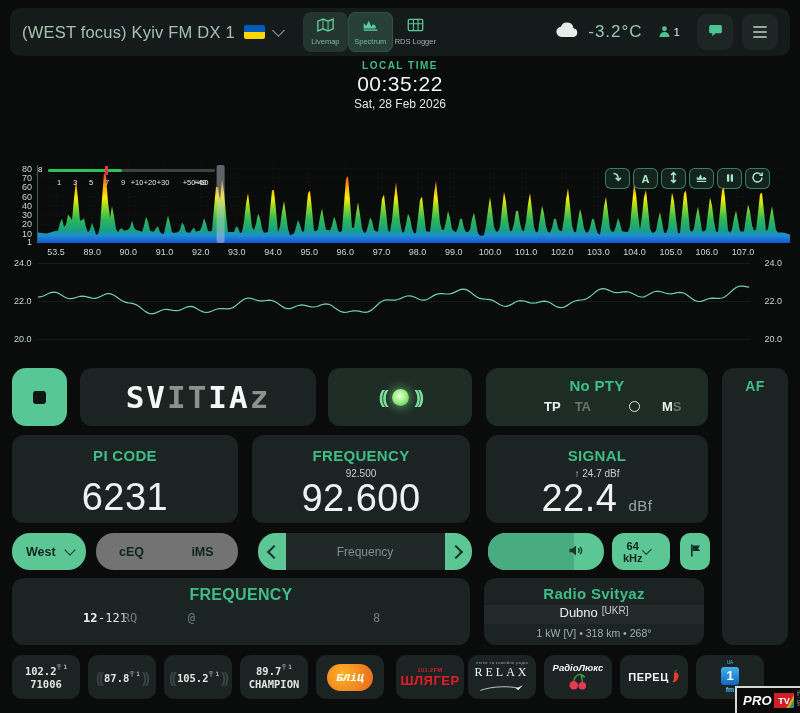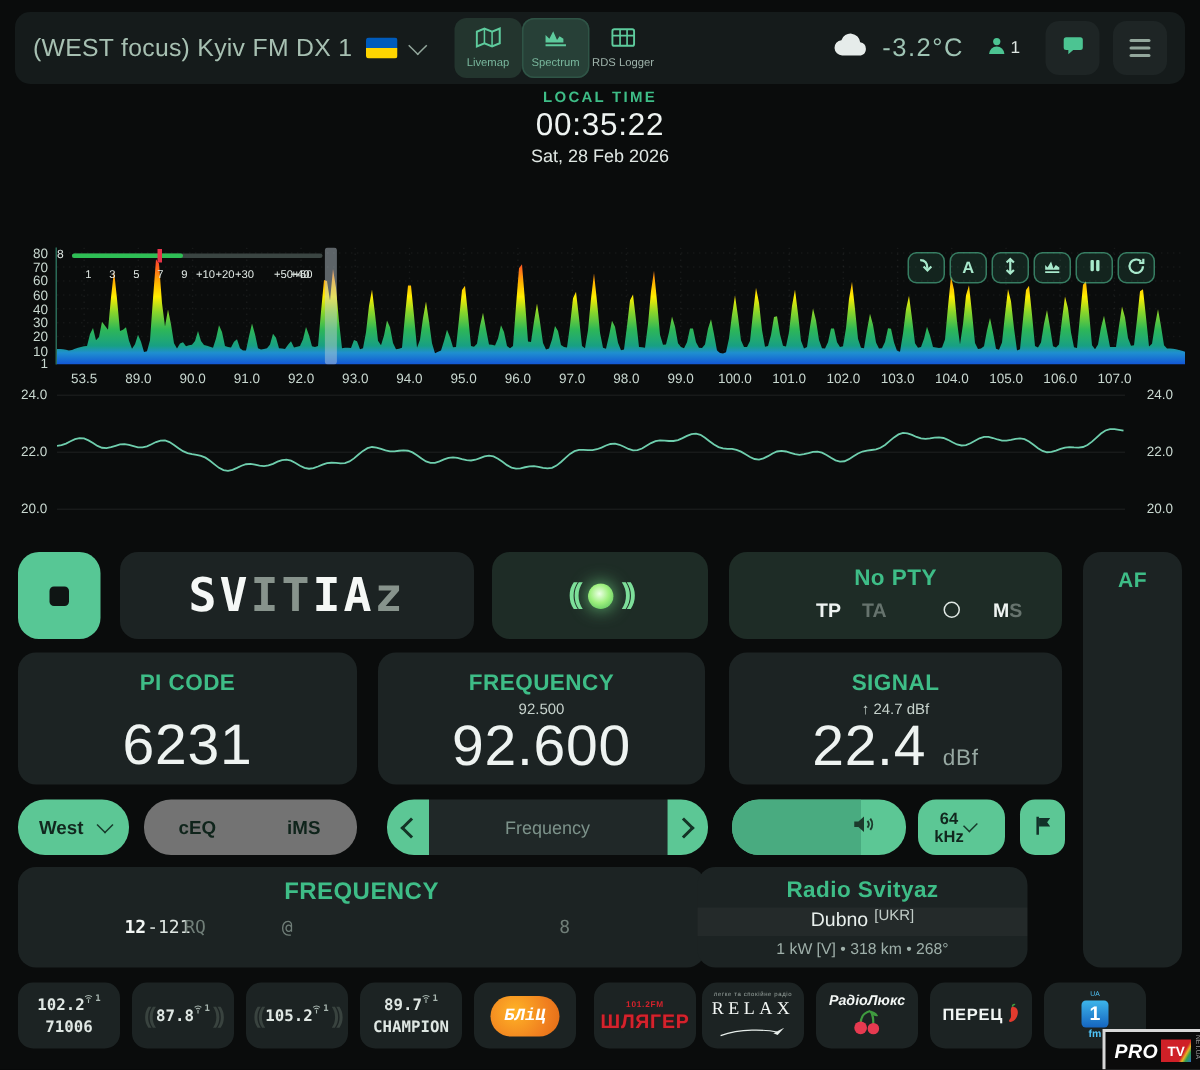--- a/index.html
+++ b/index.html
@@ -120,21 +120,21 @@
 
   
   .rt-panel{left:12px;top:578px;width:458px;height:67px;padding-top:8px;}
   .rt-panel .p-label{font-size:16px;}
   .rt-line{position:relative;height:16px;margin-top:7px;font-family:"DejaVu Sans Mono",monospace;font-size:12px;}
   .rt-seg{position:absolute;top:0;white-space:pre;}
   .rt-b{color:#f2f6f4;font-weight:bold;}
   .rt-n{color:#dfe7e3;}
   .rt-d{color:#707e78;}
 
-  .station-panel{left:465px;top:578px;width:220px;height:67px;padding-top:7px;}
+  .station-panel{left:484px;top:578px;width:220px;height:67px;padding-top:7px;}
   .city-row{margin-top:3px;height:19px;background:rgba(255,255,255,.035);display:flex;
             align-items:flex-start;justify-content:center;gap:4px;font-size:13px;color:#e8efec;}
   .city-cc{font-size:10px;color:#c2cdc8;}
   .st-details{margin-top:3px;text-align:center;font-size:10.5px;color:#9fb0aa;}
 
   
   .preset{position:absolute;top:655px;width:68px;height:44px;background:#1c2323;border-radius:10px;
           display:flex;flex-direction:column;align-items:center;justify-content:center;overflow:hidden;}
   .p-mono{font-family:"DejaVu Sans Mono",monospace;font-size:10.5px;font-weight:bold;color:#dfe7e3;line-height:1.35;}
   .p-sup{font-size:6px;vertical-align:super;color:#aab8b2;display:inline-flex;align-items:center;gap:1px;}

